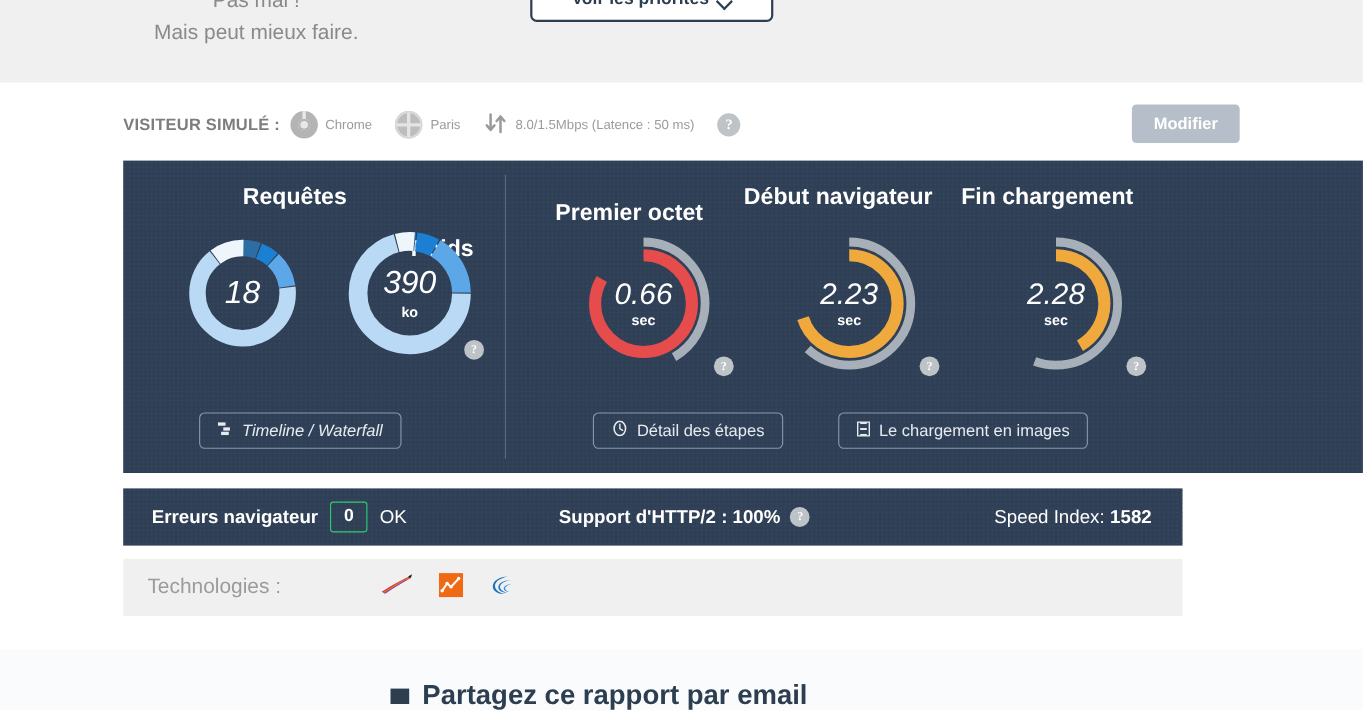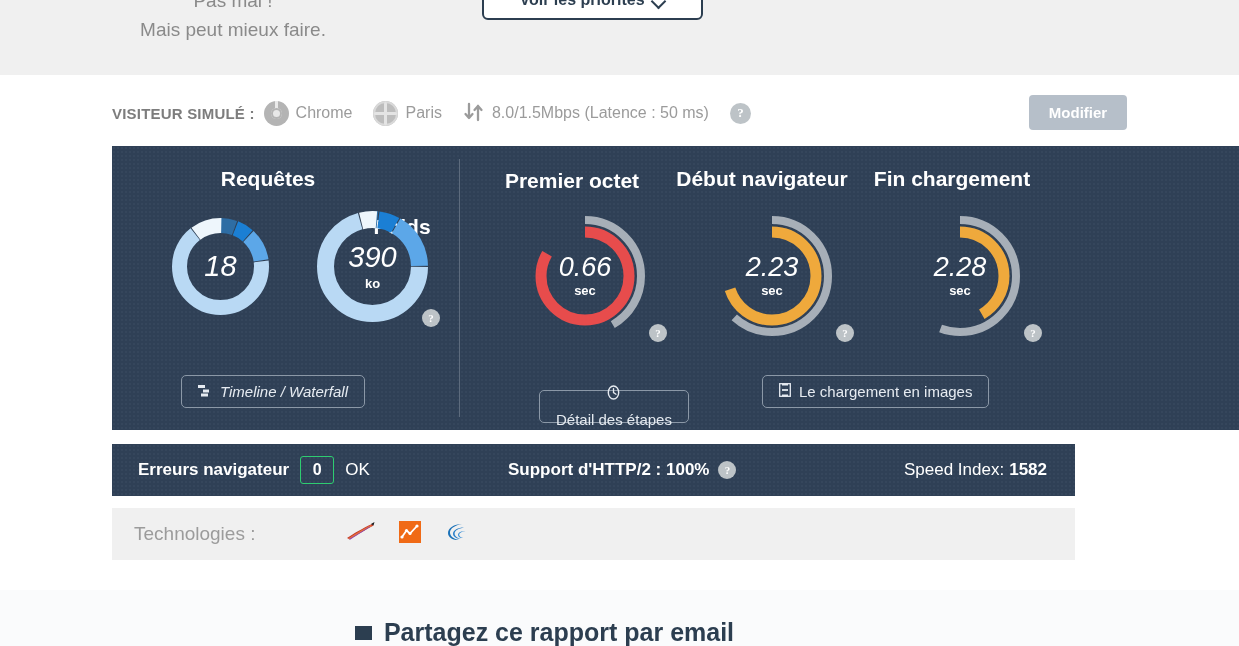--- a/index.html
+++ b/index.html
@@ -45,21 +45,21 @@
   
   .visitor-row {
     position:absolute; left:112px; top:96px; width:1015px; height:34px;
     display:flex; align-items:center;
   }
   .visitor-label {
     font-size:15px; font-weight:bold; color:#7d7d7d; letter-spacing:.2px;
     margin-right:9px; white-space:nowrap;
   }
   .vi-item { display:flex; align-items:center; gap:7px; margin-right:21px; }
-  .vi-item .txt { font-size:16px; color:#9b9b9b; white-space:nowrap; }
+  .vi-item .txt { font-size:12px; color:#9b9b9b; white-space:nowrap; }
 
   .ico-chrome{ width:25px;height:25px;border-radius:50%;
     background:#b4b4b4; position:relative; flex:none; }
   .ico-chrome:after{ content:""; position:absolute; left:7px; top:7px;
     width:11px;height:11px;border-radius:50%;background:#e8e8e8;
     box-shadow: inset 0 0 0 2px #b4b4b4;}
   .ico-chrome:before{ content:""; position:absolute; left:11px; top:0;
     width:3px;height:9px;background:#e9e9e9;}
 
   .ico-globe{ width:25px;height:25px;border-radius:50%;
@@ -218,21 +218,21 @@
     <span class="help">?</span>
   </div>
 
   <button class="modifier-btn">Modifier</button>
 
   <div class="panel">
     <div class="vsep"></div>
 
     <div class="m-title" style="left:36px; top:21px; width:240px;">Requêtes</div>
     <div class="m-title" style="left:170px; top:21px; width:240px;margin-top:48px;">Poids</div>
-    <div class="m-title" style="left:350px; top:23px; width:220px;">Premier octet</div>
+    <div class="m-title" style="left:350px; top:36px; width:220px;">Premier octet</div>
     <div class="m-title" style="left:540px; top:21px; width:220px;">Début navigateur</div>
     <div class="m-title" style="left:730px; top:21px; width:220px;">Fin chargement</div>
 
     <div class="donut-wrap" style="left:59px; top:71px;">
       <div class="donut" style="width:99px;height:99px;">
         <svg width="99" height="99" viewBox="0 0 99 99">
           <g transform="translate(49.5,49.5) rotate(-90)">
 
             <circle r="41" fill="none" stroke="#2e6da4" stroke-width="15" stroke-dasharray="14.3 243.4" stroke-dashoffset="0"></circle>
             <circle r="41" fill="none" stroke="#1b7fd4" stroke-width="15" stroke-dasharray="14.3 243.4" stroke-dashoffset="-15.3"></circle>
@@ -344,21 +344,21 @@
       <span class="btn-ico">
         <svg width="14" height="13" viewBox="0 0 14 13">
           <rect x="0" y="1" width="7" height="3" fill="#e6ebf1"></rect>
           <rect x="5" y="5.5" width="6" height="3" fill="#e6ebf1"></rect>
           <rect x="3" y="9.5" width="7" height="3" fill="#e6ebf1"></rect>
         </svg>
       </span>
       <span>Timeline / Waterfall</span>
     </div>
 
-    <div class="panel-btn" style="left:427px; top:244px;flex-direction:column;">
+    <div class="panel-btn" style="left:427px; top:229px;">
       <span class="btn-ico">
         <svg width="15" height="15" viewBox="0 0 15 15">
           <ellipse cx="7.5" cy="7.5" rx="5.2" ry="6.5" fill="none" stroke="#e6ebf1" stroke-width="1.4"></ellipse>
           <path d="M7.5 3.6 L7.5 7.6 L10 9.2" stroke="#e6ebf1" stroke-width="1.3" fill="none" stroke-linecap="round"></path>
         </svg>
       </span>
       <span>Détail des étapes</span>
     </div>
 
     <div class="panel-btn" style="left:650px; top:229px;">

